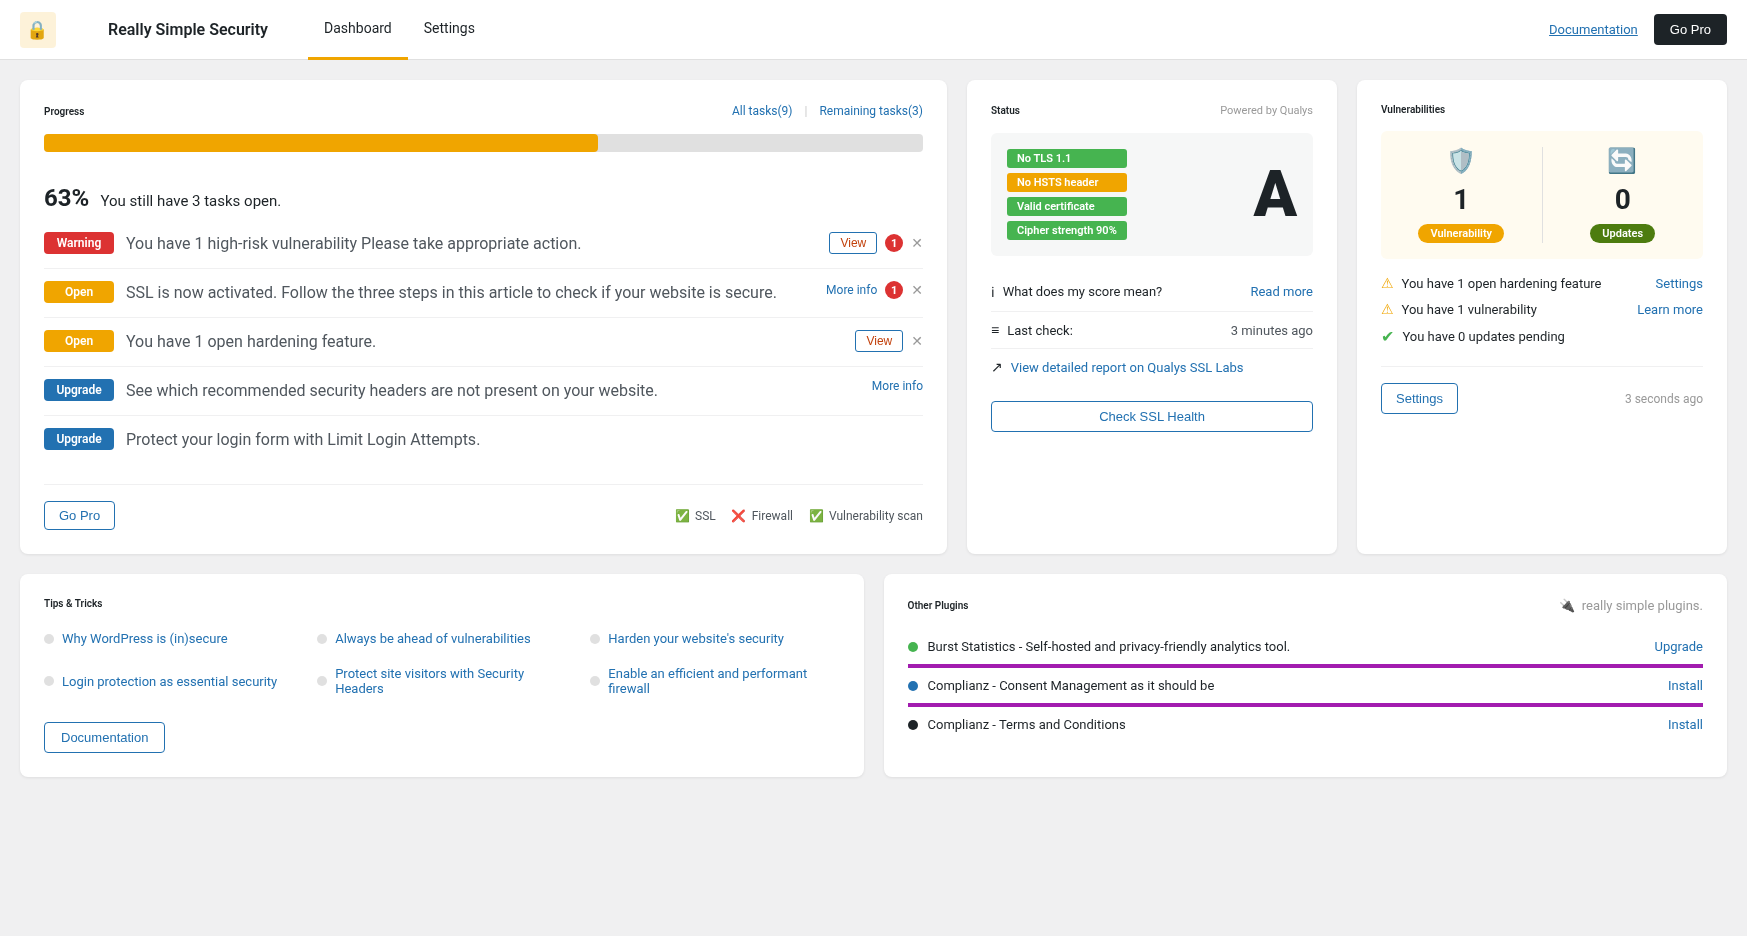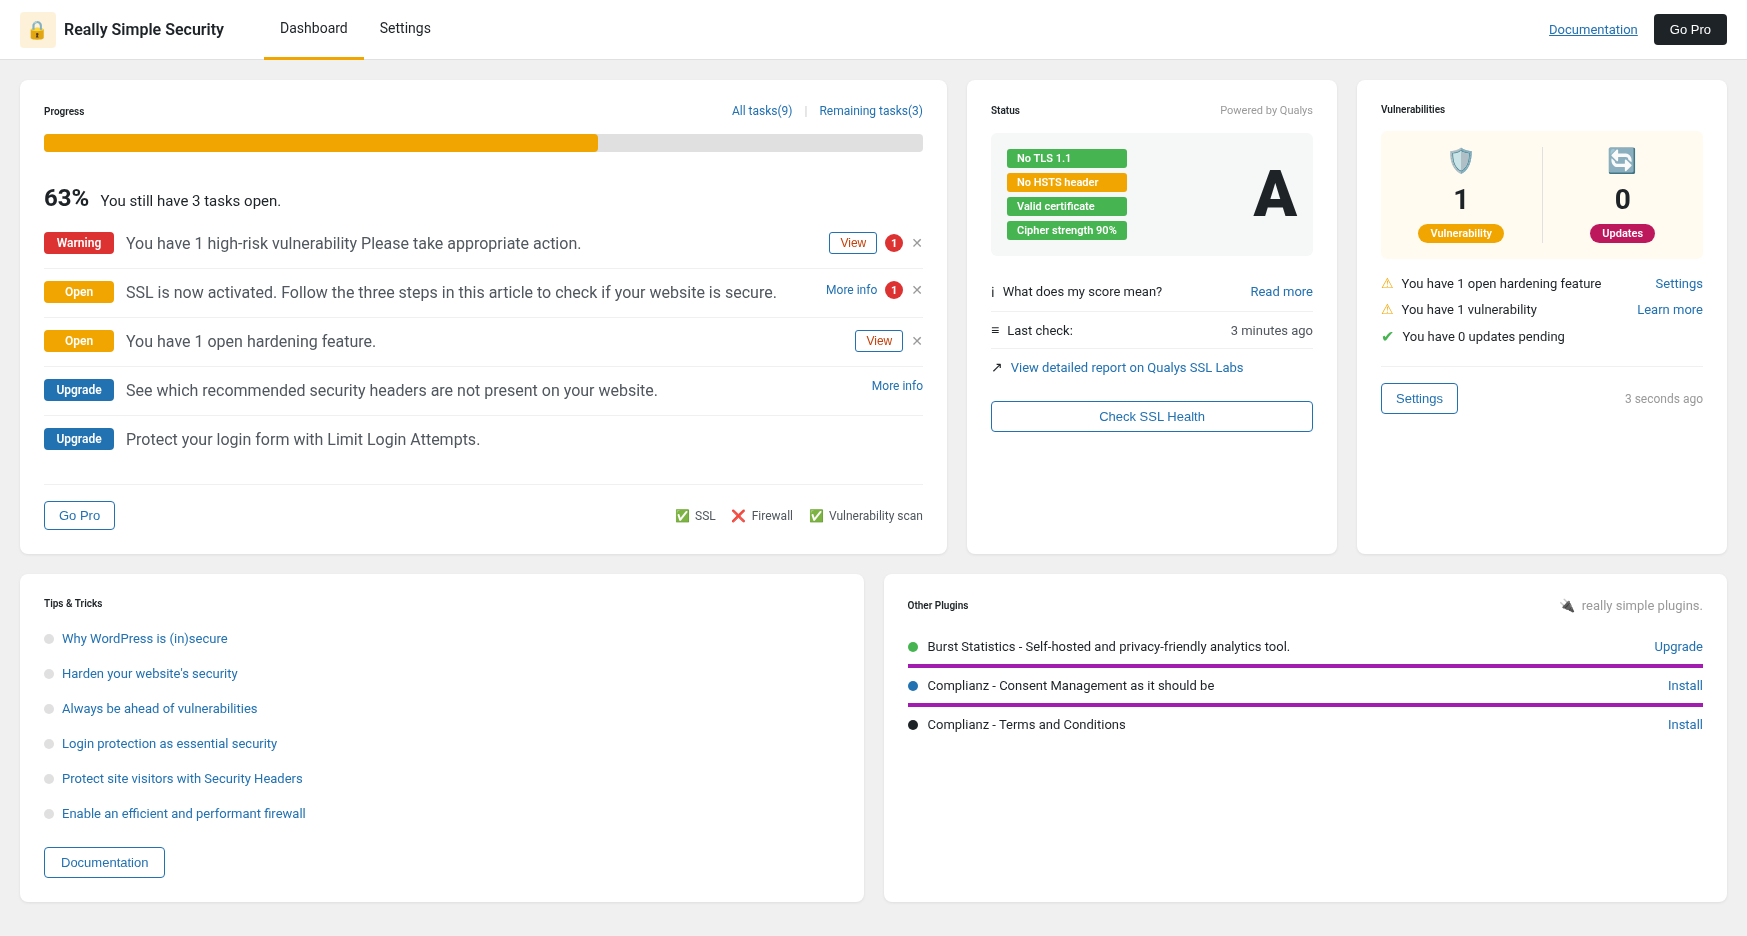--- a/index.html
+++ b/index.html
@@ -2,21 +2,21 @@
 <html><head>
   <meta charset="utf-8">
   <style>
     * { box-sizing: border-box; margin: 0; padding: 0; }
     body { font-family: -apple-system, BlinkMacSystemFont, 'Segoe UI', Roboto, sans-serif; background: #f0f0f1; font-size: 13px; color: #1d2327; min-height: 936px; }
 
     
     .top-nav { background: #fff; display: flex; align-items: center; padding: 0 20px; height: 60px; border-bottom: 1px solid #e0e0e0; position: relative; }
     .nav-logo { display: flex; align-items: center; gap: 8px; margin-right: 40px; }
     .nav-logo-icon { width: 36px; height: 36px; }
-    .nav-logo-text { font-size: 16px; font-weight: 600; color: #1d2327; }
+    .nav-logo-text { font-size: 16px; font-weight: 600; color: #1d2327; margin-left: 44px; }
     .nav-tabs { display: flex; gap: 0; }
     .nav-tab { padding: 0 16px; height: 60px; display: flex; align-items: center; font-size: 14px; color: #1d2327; cursor: pointer; border-bottom: 3px solid transparent; text-decoration: none; }
     .nav-tab.active { border-bottom: 3px solid #f0a500; color: #1d2327; }
     .nav-right { margin-left: auto; display: flex; align-items: center; gap: 16px; }
     .nav-documentation { color: #2271b1; text-decoration: underline; cursor: pointer; font-size: 13px; }
     .go-pro-btn { background: #1d2327; color: #fff; border: none; padding: 8px 16px; border-radius: 4px; cursor: pointer; font-size: 13px; font-weight: 500; }
 
     
     .main-content { padding: 20px; display: grid; grid-template-columns: 1fr 370px 370px; gap: 20px; }
     .main-content-bottom { padding: 0 20px 20px; display: grid; grid-template-columns: 1fr 1fr; gap: 20px; }
@@ -78,35 +78,35 @@
     .check-ssl-btn { border: 1px solid #2271b1; color: #2271b1; background: #fff; border-radius: 4px; padding: 7px 14px; font-size: 13px; cursor: pointer; width: 100%; margin-top: 16px; }
 
     
     .vuln-card { }
     .vuln-stats { background: #fffbf0; border-radius: 6px; padding: 16px; display: flex; gap: 0; margin-bottom: 16px; }
     .vuln-stat { flex: 1; display: flex; flex-direction: column; align-items: center; gap: 8px; }
     .vuln-divider { width: 1px; background: #e0e0e0; margin: 0 16px; }
     .vuln-stat-num { font-size: 28px; font-weight: 700; }
     .vuln-stat-badge { border-radius: 12px; padding: 3px 12px; font-size: 11px; font-weight: 600; color: #fff; }
     .vuln-badge-orange { background: #f0a500; }
-    .vuln-badge-blue { background: #be185d; }
+    .vuln-badge-blue { background: #4d7c0f; }
     .vuln-icon { font-size: 24px; }
 
     .vuln-list { display: flex; flex-direction: column; gap: 10px; }
     .vuln-item { display: flex; align-items: center; gap: 8px; font-size: 13px; }
     .vuln-item-text { flex: 1; color: #1d2327; }
     .vuln-item-link { color: #2271b1; text-decoration: none; cursor: pointer; font-size: 13px; flex-shrink: 0; }
 
     .vuln-footer { display: flex; align-items: center; justify-content: space-between; margin-top: 20px; padding-top: 16px; border-top: 1px solid #f0f0f1; }
     .settings-btn { border: 1px solid #2271b1; color: #2271b1; background: #fff; border-radius: 4px; padding: 7px 14px; font-size: 13px; cursor: pointer; }
     .vuln-time { font-size: 12px; color: #999; }
 
     
     .tips-card { }
-    .tips-grid { display: grid; grid-template-columns: 1fr; gap: 8px 24px; margin-bottom: 20px; }
+    .tips-grid { display: grid; grid-template-columns: 1fr 1fr 1fr; gap: 8px 24px; margin-bottom: 20px; }
     .tips-item { display: flex; align-items: center; gap: 8px; font-size: 13px; color: #2271b1; cursor: pointer; padding: 6px 0; }
     .tips-dot { width: 10px; height: 10px; border-radius: 50%; background: #e0e0e0; flex-shrink: 0; }
     .doc-btn { border: 1px solid #2271b1; color: #2271b1; background: #fff; border-radius: 4px; padding: 7px 16px; font-size: 13px; cursor: pointer; }
 
     
     .plugins-card { }
     .plugins-header { display: flex; align-items: center; justify-content: space-between; margin-bottom: 16px; }
     .rsp-brand { display: flex; align-items: center; gap: 6px; color: #999; font-size: 13px; }
     .plugin-list { display: flex; flex-direction: column; gap: 0; }
     .plugin-row { display: flex; align-items: center; padding: 10px 0; border-bottom: 4px solid #a21caf; gap: 10px; }
@@ -314,25 +314,25 @@
     <div class="card-header">
       <span class="card-title">Tips &amp; Tricks</span>
     </div>
     <div class="tips-grid">
       <div class="tips-item">
         <span class="tips-dot"></span>
         <span>Why WordPress is (in)secure</span>
       </div>
       <div class="tips-item">
         <span class="tips-dot"></span>
+        <span>Always be ahead of vulnerabilities</span>
+      </div>
+      <div class="tips-item">
+        <span class="tips-dot"></span>
         <span>Harden your website's security</span>
-      </div>
-      <div class="tips-item">
-        <span class="tips-dot"></span>
-        <span>Always be ahead of vulnerabilities</span>
       </div>
       <div class="tips-item">
         <span class="tips-dot"></span>
         <span>Login protection as essential security</span>
       </div>
       <div class="tips-item">
         <span class="tips-dot"></span>
         <span>Protect site visitors with Security Headers</span>
       </div>
       <div class="tips-item">

